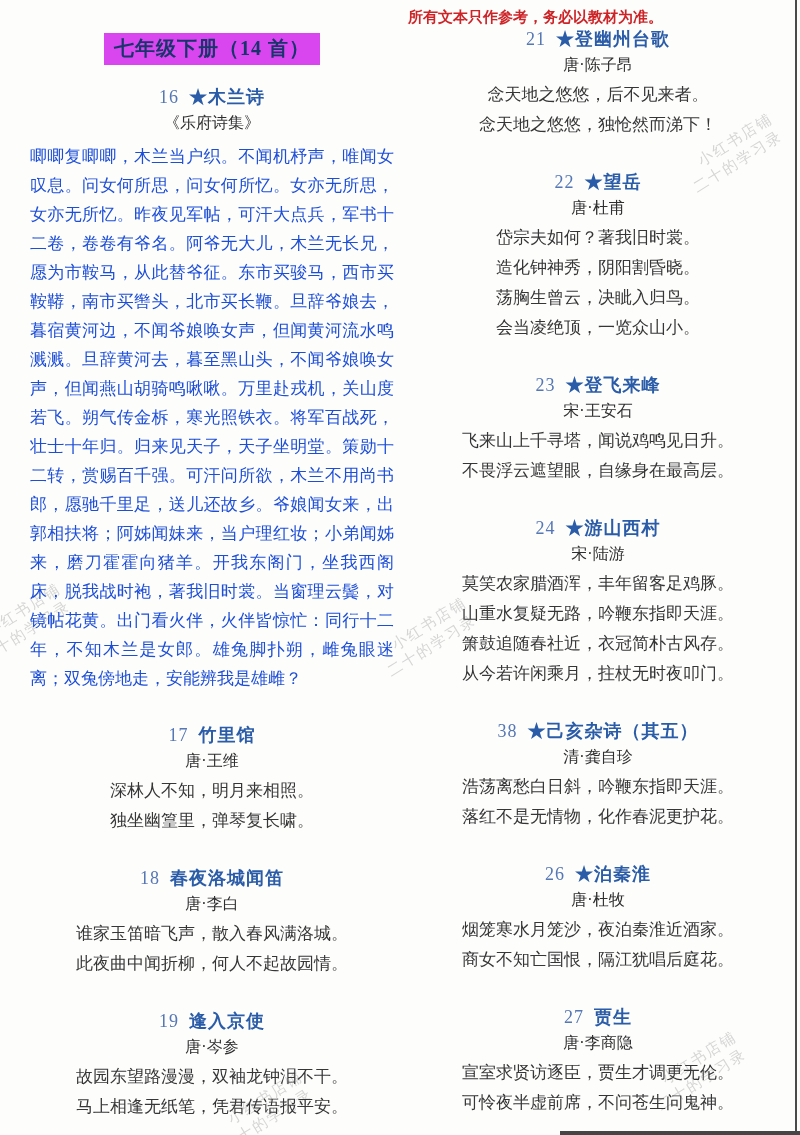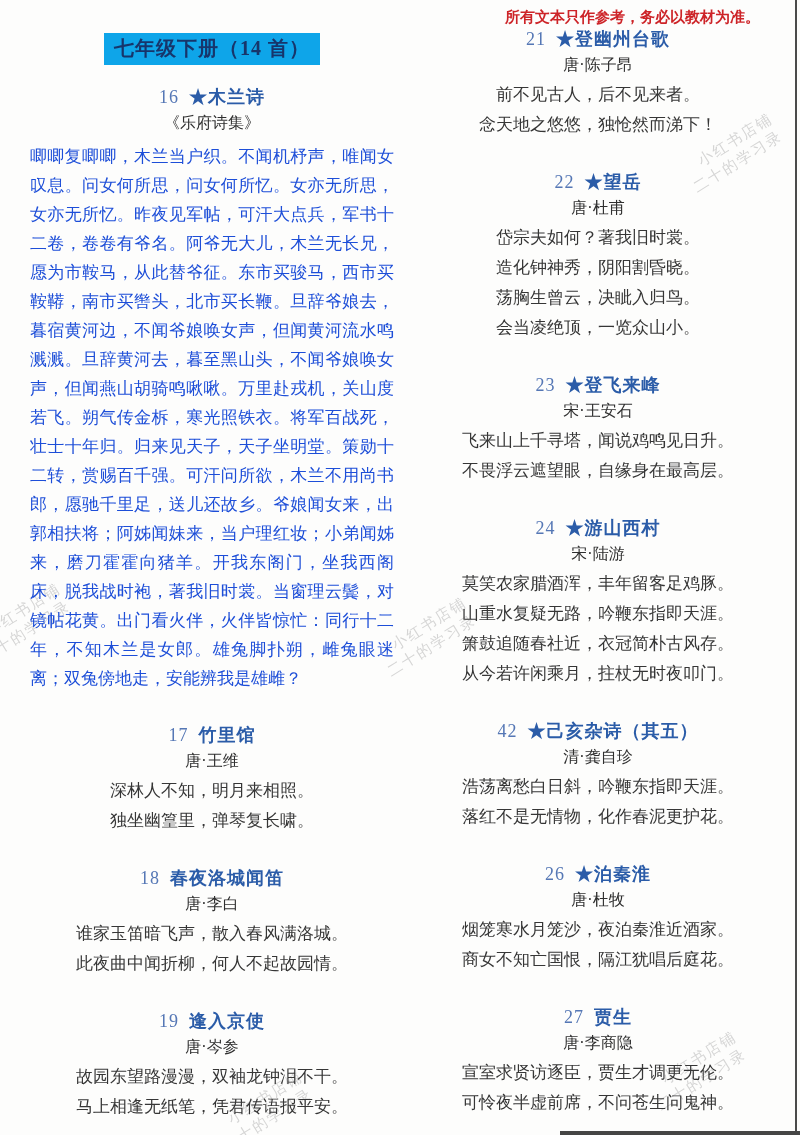--- a/index.html
+++ b/index.html
@@ -27,29 +27,29 @@
   }
   .wm span{display:block;}
   .wm span:last-child{margin-left:-18px;}
   
   .col{position:absolute;top:0;}
   .col-left{left:30px;width:364px;}
   .col-right{left:408px;width:380px;}
   
   .disclaimer{
     margin:8px 28px 0 0;
-    text-align:right;
+    text-align:left;
     color:#cd2428;font-weight:bold;font-size:15px;
     font-family:"Liberation Sans","DejaVu Sans",sans-serif;
   }
   
   .section-head{text-align:center;margin-top:33px;}
   .section-head .hl{
     display:inline-block;
-    background:#0ea5e9;
+    background:#d946ef;
     color:#17356b;
     font-size:20px;font-weight:bold;
     padding:2px 10px 3px;
     letter-spacing:1px;
   }
   
   .poem-title{
     margin:30px 0 4px;
     text-align:center;
     color:#2b5ca8;
@@ -130,21 +130,21 @@
 
   </div>
 
   <div class="col col-right">
 
     <p class="disclaimer">所有文本只作参考，务必以教材为准。</p>
 
     <section>
       <h3 class="poem-title first"><span class="pnum">21</span><span class="pstar">★</span><span>登幽州台歌</span></h3>
       <p class="author">唐·陈子昂</p>
-      <p class="verse">前不见古人，后不见来者。</p>
+      <p class="verse">念天地之悠悠，后不见来者。</p>
       <p class="verse">念天地之悠悠，独怆然而涕下！</p>
     </section>
 
     <section>
       <h3 class="poem-title"><span class="pnum">22</span><span class="pstar">★</span><span>望岳</span></h3>
       <p class="author">唐·杜甫</p>
       <p class="verse">岱宗夫如何？著我旧时裳。</p>
       <p class="verse">造化钟神秀，阴阳割昏晓。</p>
       <p class="verse">荡胸生曾云，决眦入归鸟。</p>
       <p class="verse">会当凌绝顶，一览众山小。</p>
@@ -160,21 +160,21 @@
     <section>
       <h3 class="poem-title"><span class="pnum">24</span><span class="pstar">★</span><span>游山西村</span></h3>
       <p class="author">宋·陆游</p>
       <p class="verse">莫笑农家腊酒浑，丰年留客足鸡豚。</p>
       <p class="verse">山重水复疑无路，吟鞭东指即天涯。</p>
       <p class="verse">箫鼓追随春社近，衣冠简朴古风存。</p>
       <p class="verse">从今若许闲乘月，拄杖无时夜叩门。</p>
     </section>
 
     <section>
-      <h3 class="poem-title"><span class="pnum">42</span><span class="pstar">★</span><span>己亥杂诗（其五）</span></h3>
+      <h3 class="poem-title"><span class="pnum">38</span><span class="pstar">★</span><span>己亥杂诗（其五）</span></h3>
       <p class="author">清·龚自珍</p>
       <p class="verse">浩荡离愁白日斜，吟鞭东指即天涯。</p>
       <p class="verse">落红不是无情物，化作春泥更护花。</p>
     </section>
 
     <section>
       <h3 class="poem-title"><span class="pnum">26</span><span class="pstar">★</span><span>泊秦淮</span></h3>
       <p class="author">唐·杜牧</p>
       <p class="verse">烟笼寒水月笼沙，夜泊秦淮近酒家。</p>
       <p class="verse">商女不知亡国恨，隔江犹唱后庭花。</p>

